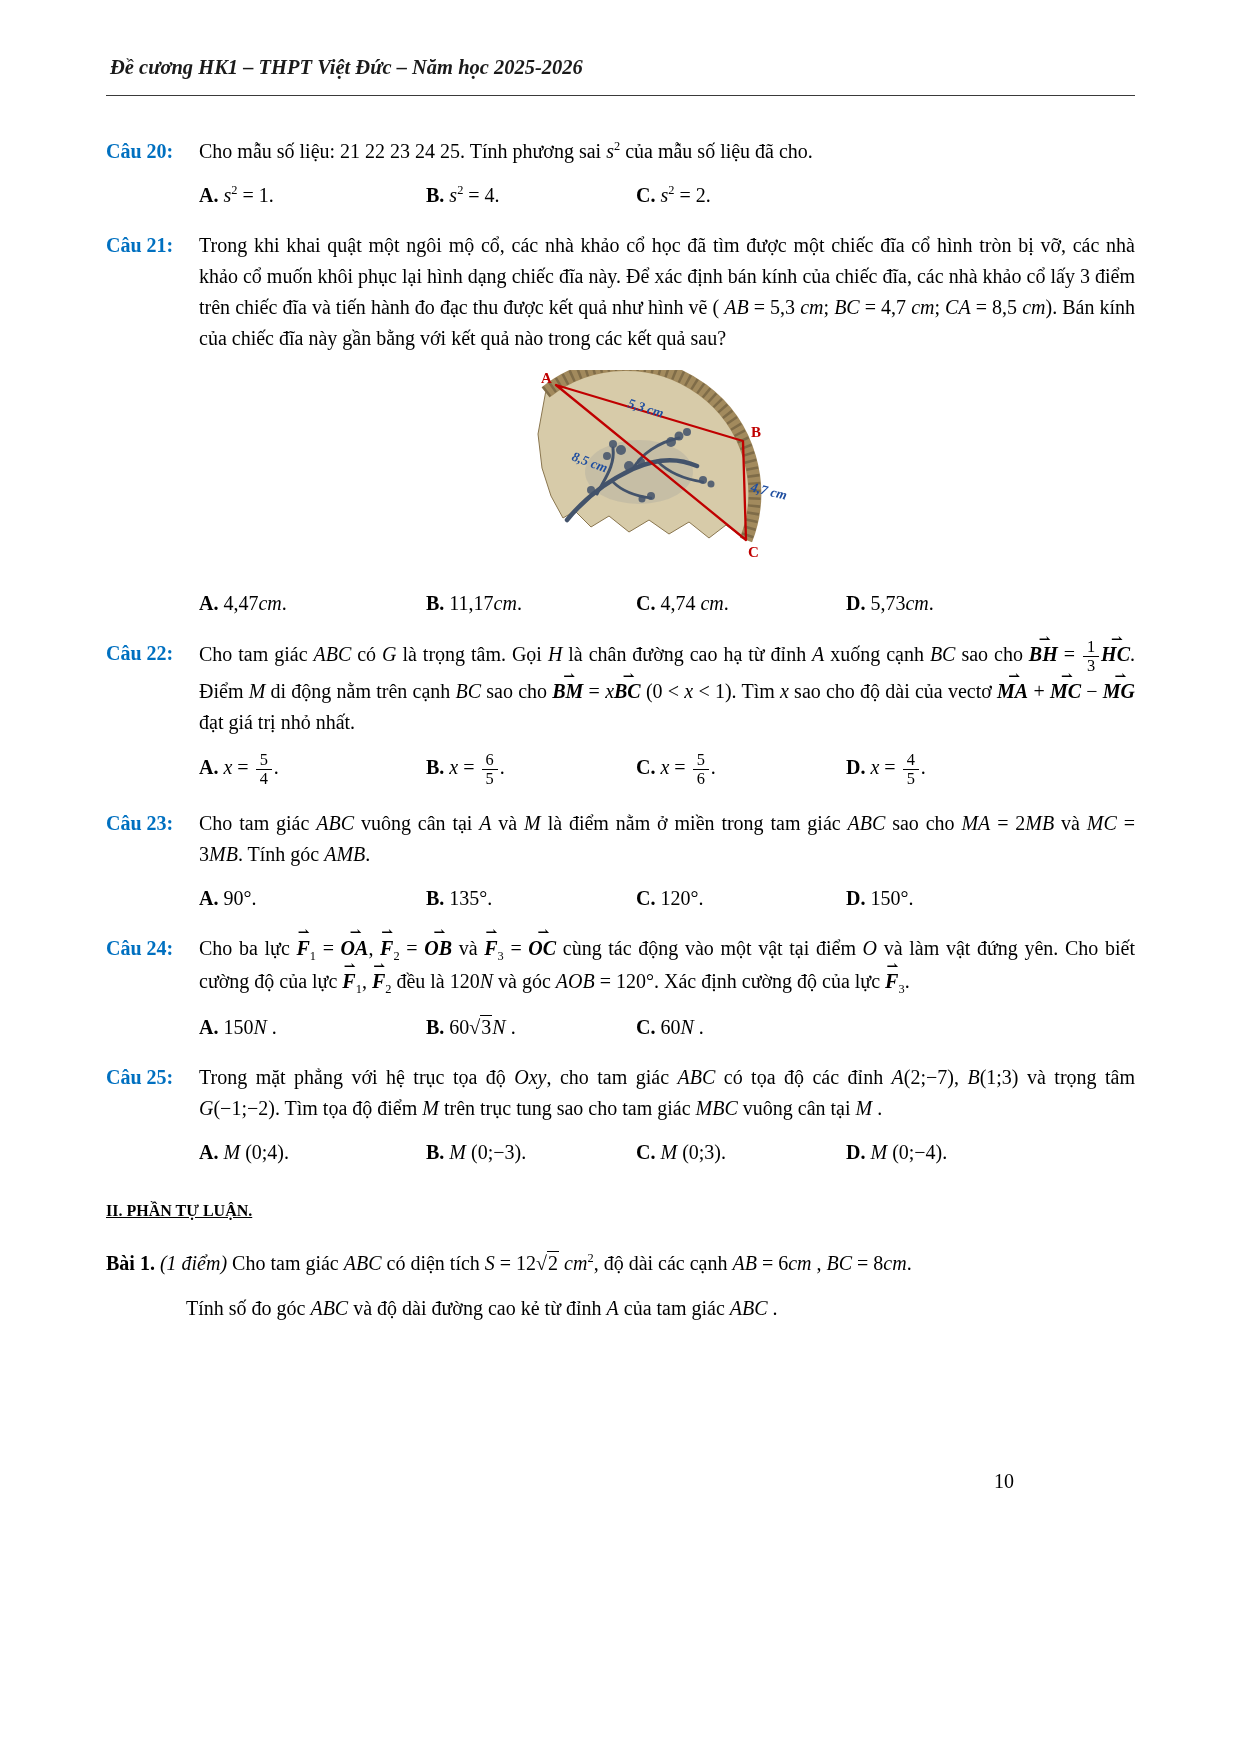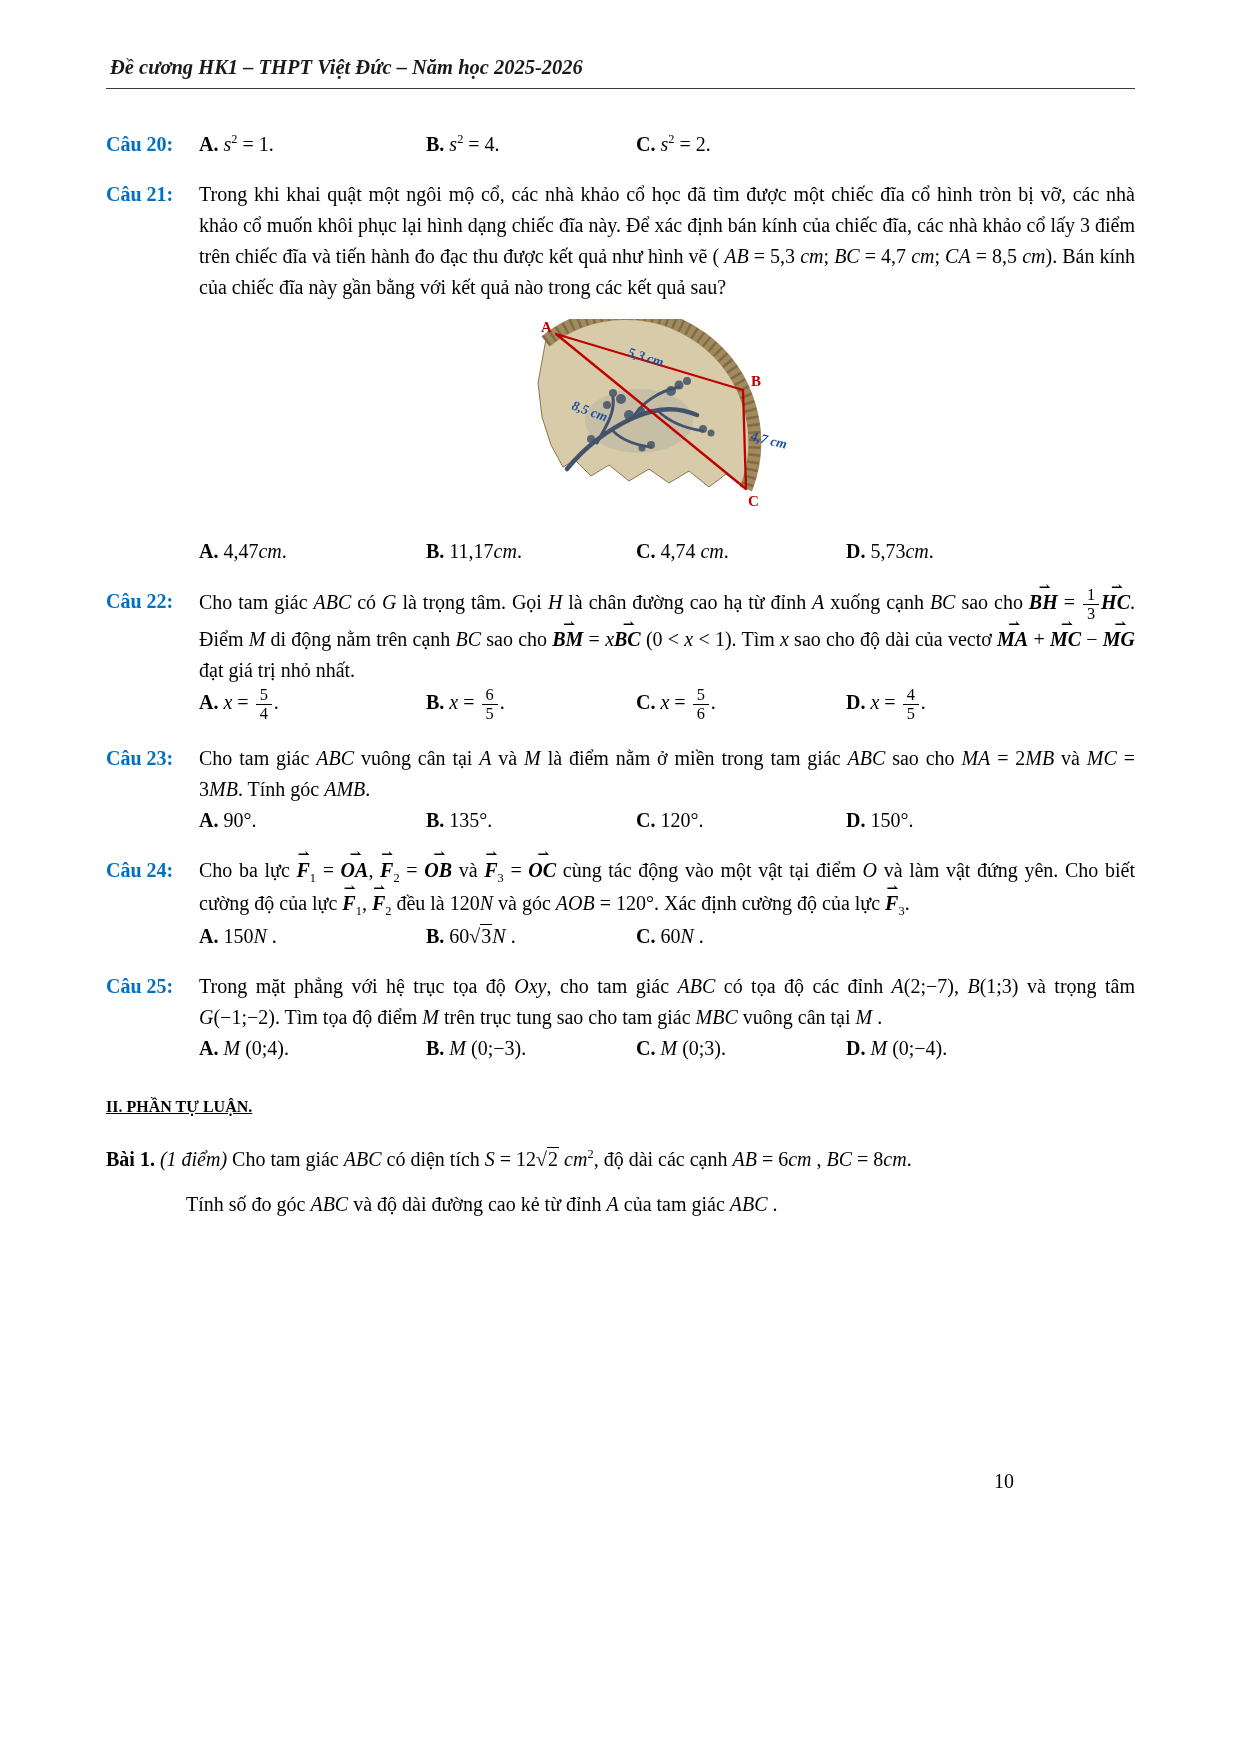--- a/index.html
+++ b/index.html
@@ -7,29 +7,29 @@
     position:relative;
     width:1241px; height:1755px;
     background:#ffffff;
     box-sizing:border-box;
     padding:56px 106px 0 106px;
     font-family:"Liberation Serif","DejaVu Serif",serif;
     font-size:20px; color:#000;
   }
   .doc-header {
     font-style:italic; font-weight:bold; font-size:20.5px; color:#1a1a1a;
-    padding:0 0 9px 4px;
+    padding:0 0 16px 4px;
     border-bottom:1.8px solid #3a3a3a;
     margin-bottom:40px;
   }
   .question { display:flex; margin-bottom:19px; }
   .q-label { flex:0 0 93px; font-weight:bold; color:#0070C0; line-height:1.55; }
   .q-body { flex:1; min-width:0; }
   .q-text { margin:0; text-align:justify; line-height:1.55; }
-  .options { display:grid; grid-template-columns:227px 210px 210px 1fr; margin-top:0; line-height:1.55; align-items:baseline; }
+  .options { display:grid; grid-template-columns:227px 210px 210px 1fr; margin-top:13px; line-height:1.55; align-items:baseline; }
   .opt { white-space:nowrap; }
   .opt-key { font-weight:bold; }
   sup { font-size:0.62em; }
   sub { font-size:0.62em; }
   .vec { display:inline-block; position:relative; font-style:italic;font-weight:bold; }
   .vec::after {
     content:'⇀';
     position:absolute; left:55%; top:-0.78em;
     transform:translateX(-50%);
     font-size:0.72em; font-style:normal; color:inherit;
@@ -51,20 +51,21 @@
 </head>
 <body>
 
 <div class="page">
 
   <div class="doc-header">Đề cương HK1 – THPT Việt Đức – Năm học 2025-2026</div>
 
   <div class="question">
     <div class="q-label">Câu 20:</div>
     <div class="q-body">
+      <p class="q-text">Cho mẫu số liệu: 21 22 23 24 25. Tính phương sai <i>s</i><sup>2</sup> của mẫu số liệu đã cho.</p>
       <div class="options">
         <div class="opt"><span class="opt-key">A.</span> <span class="opt-val"><i>s</i><sup>2</sup> = 1.</span></div>
         <div class="opt"><span class="opt-key">B.</span> <span class="opt-val"><i>s</i><sup>2</sup> = 4.</span></div>
         <div class="opt"><span class="opt-key">C.</span> <span class="opt-val"><i>s</i><sup>2</sup> = 2.</span></div>
       </div>
     </div>
   </div>
 
   <div class="question">
     <div class="q-label">Câu 21:</div>

